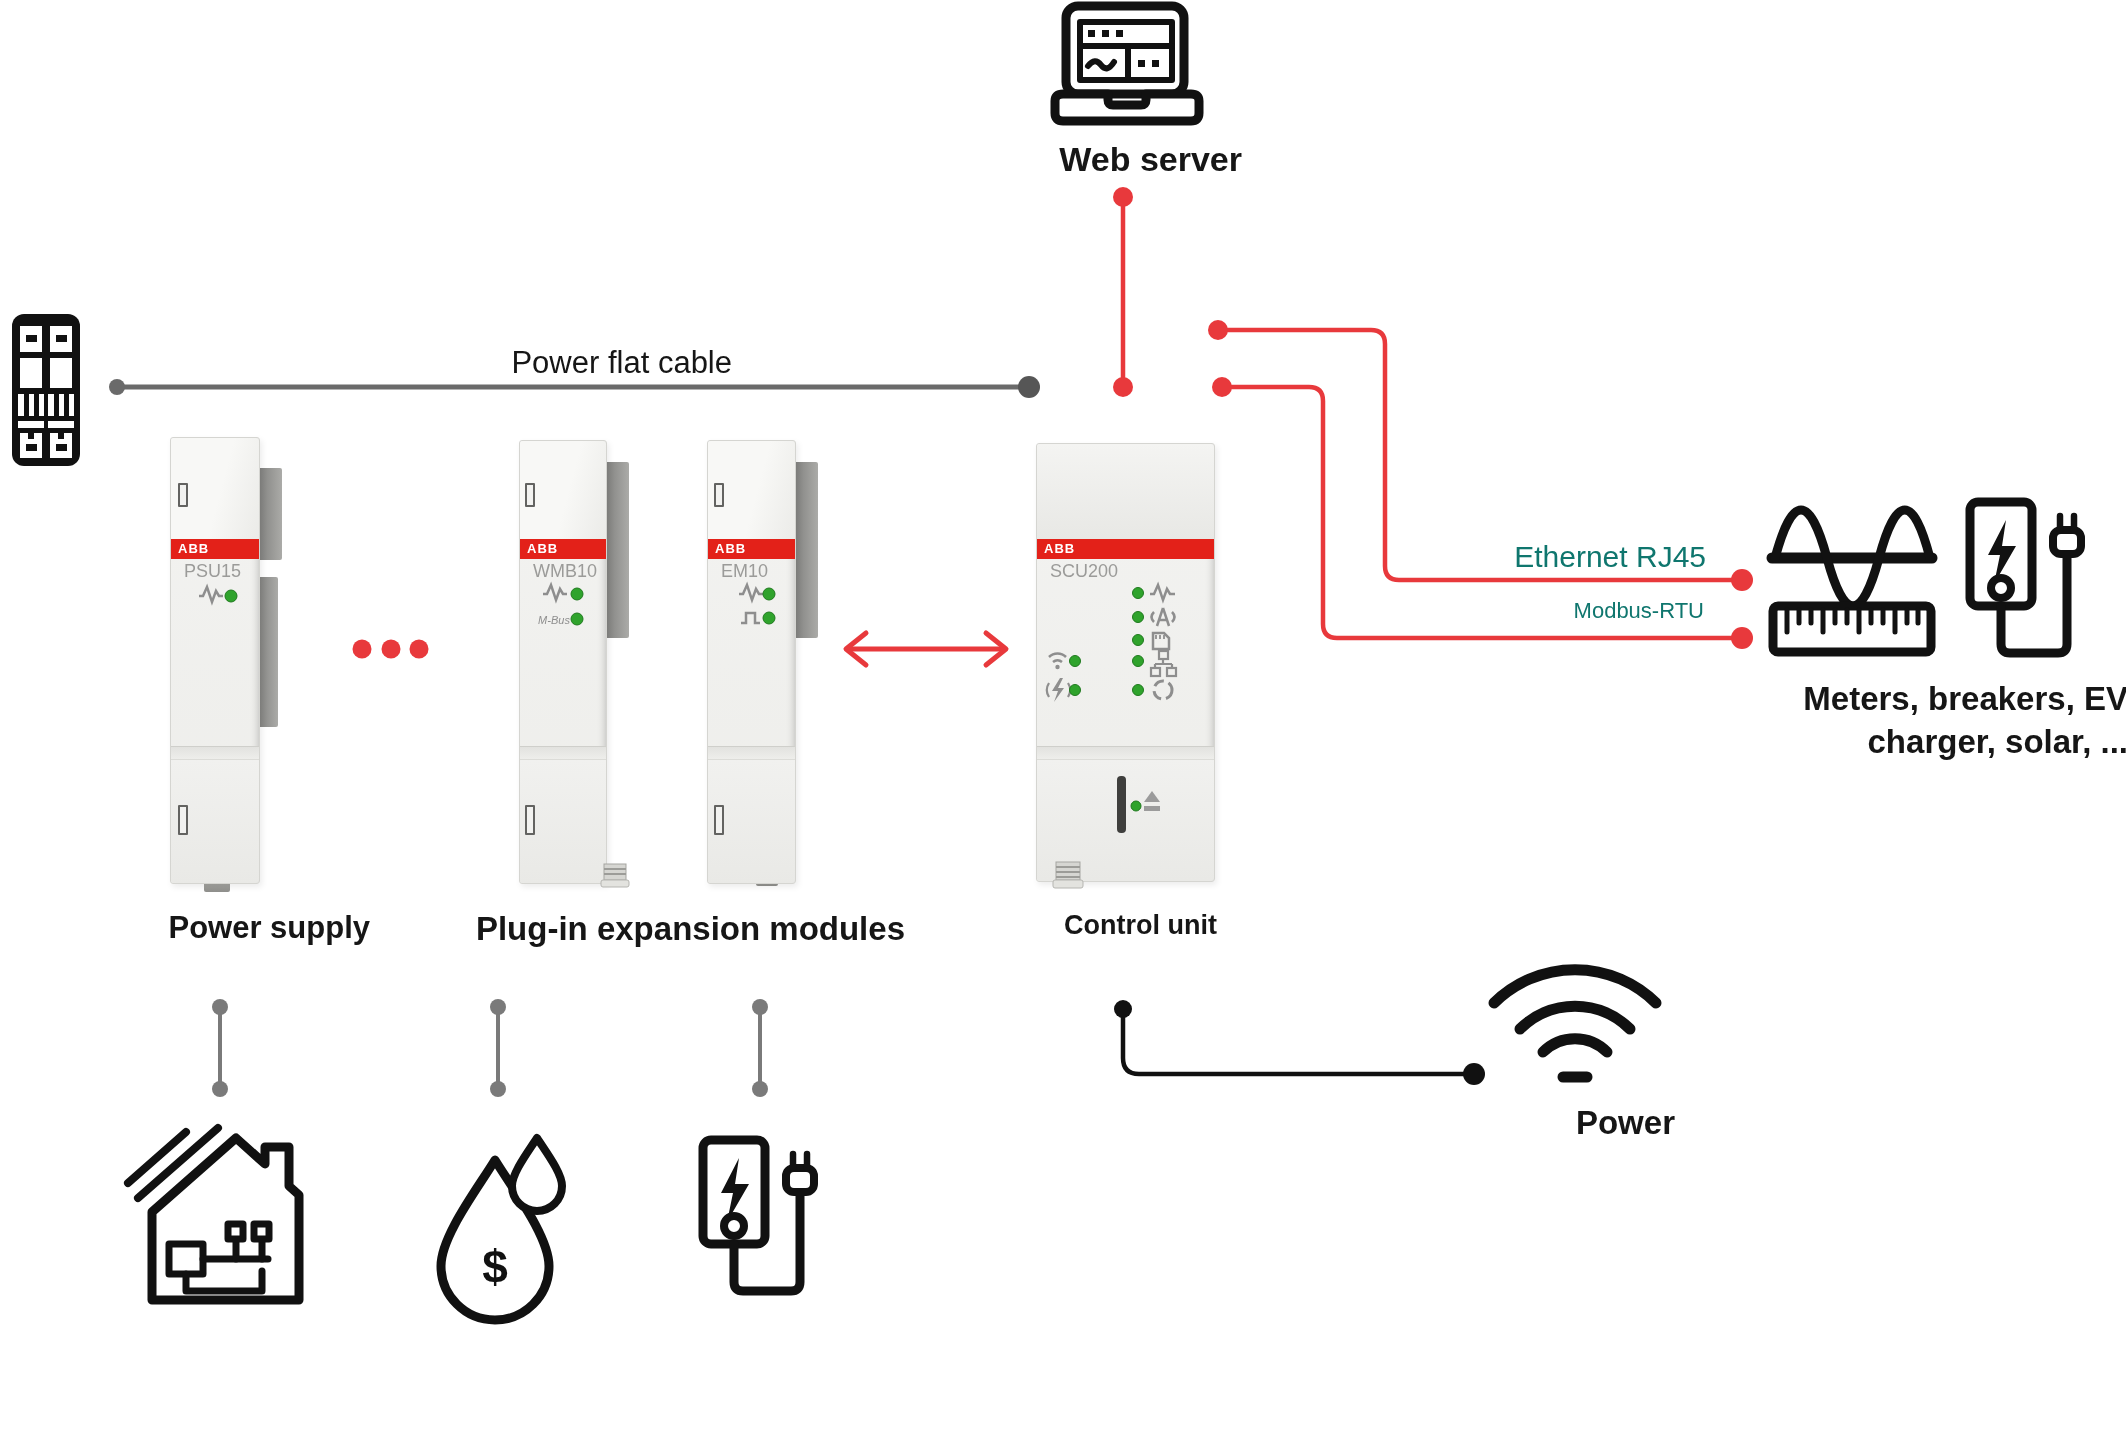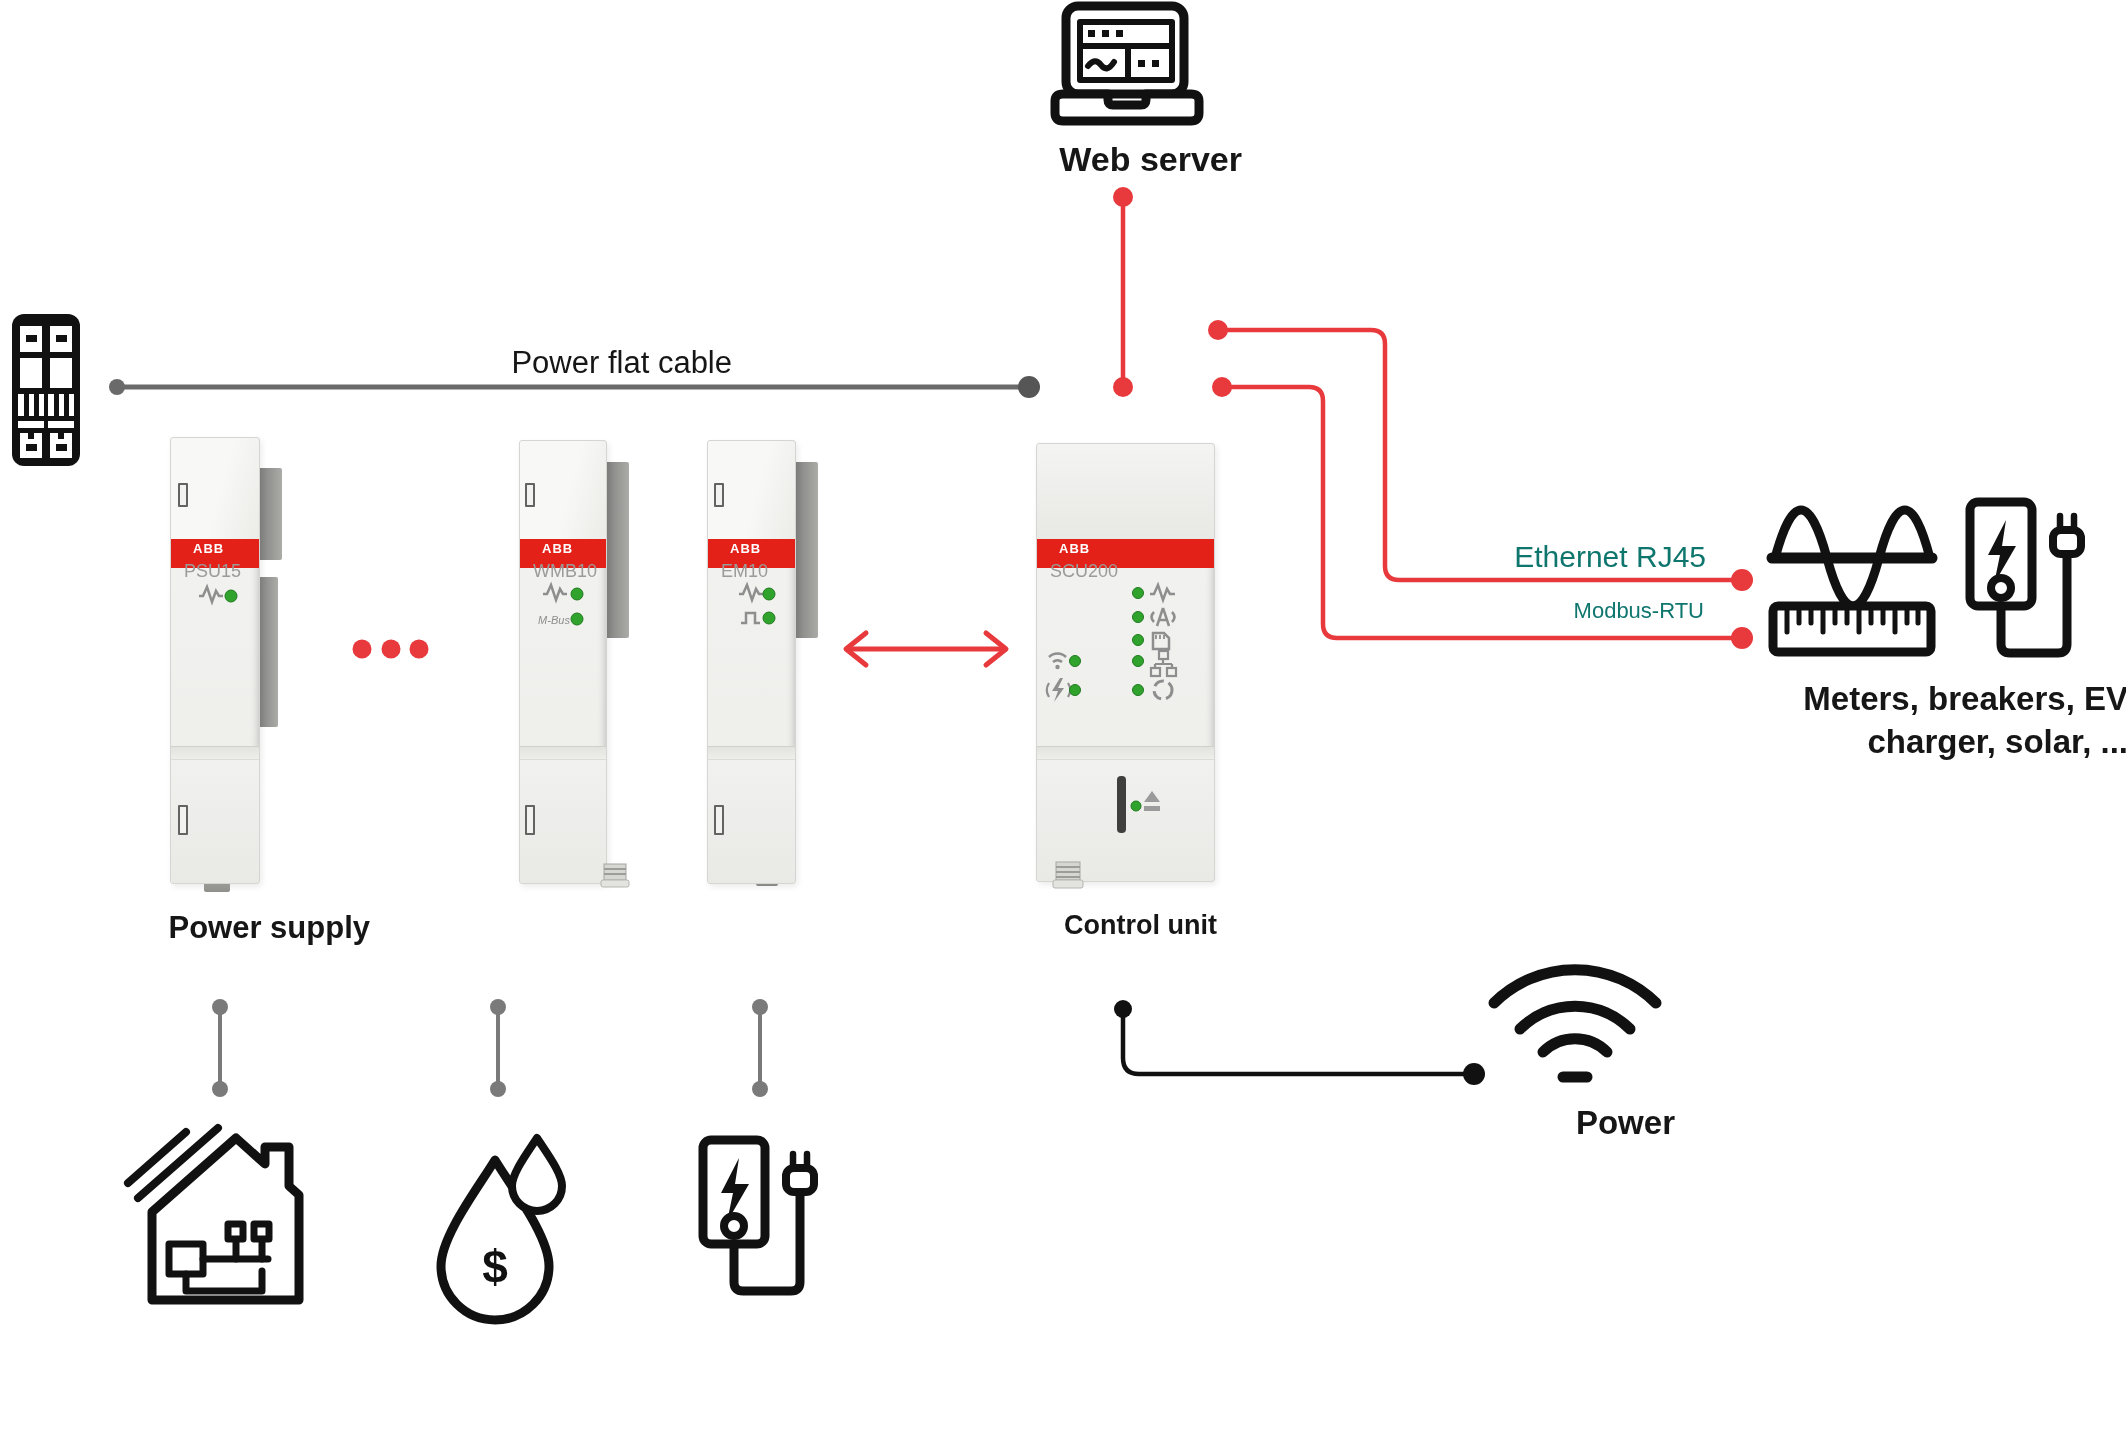--- a/index.html
+++ b/index.html
@@ -10,23 +10,23 @@
   .w500{font-weight:500}
   .red{color:#0f766e}
   svg.overlay{position:absolute;left:0;top:0;z-index:6;pointer-events:none}
   .flange{position:absolute;z-index:1;background:linear-gradient(90deg,#7c7c7a,#ababa8);border-radius:2px}
   .module{position:absolute;z-index:2;
           background:linear-gradient(180deg,#f3f3f1 0%,#ededea 100%);
           border:1px solid #d5d5d1;border-radius:3px;
           box-shadow:inset -7px 0 9px -7px rgba(0,0,0,.25),2px 3px 6px rgba(0,0,0,.08)}
   .mod-top{position:absolute;left:0;right:0;top:0;
           background:linear-gradient(105deg,#f8f8f6 55%,#ebebe8);border-radius:3px 3px 0 0}
-  .band{position:absolute;left:0;right:0;height:29px;background:#e32119;color:#ffffff;
+  .band{position:absolute;left:0;right:0;height:20px;background:#e32119;color:#ffffff;
         font-weight:800;font-size:13px;letter-spacing:1px;line-height:20px;
-        padding-left:22px;box-sizing:border-box}
+        padding-left:7px;box-sizing:border-box}
   .model{position:absolute;left:13px;color:#9b9b99;font-size:18px}
   .slot{position:absolute;width:6px;background:#f2f2f0;border:2px solid #636361;border-radius:1px}
   .seam{position:absolute;left:0;right:0;height:14px;
         background:linear-gradient(180deg,#e2e2df,#f0f0ed);
         border-top:1px solid #cfcfcb;border-bottom:1px solid #d8d8d4}
   .bottomblock{position:absolute;left:0;right:0;bottom:0;
         background:linear-gradient(180deg,#f1f1ef,#e9e9e6);
         border-top:1px solid #dcdcd8;border-radius:0 0 3px 3px}
   .clip{position:absolute;z-index:1;background:linear-gradient(180deg,#b3b3af,#8f8f8c);border-radius:2px}
 </style>
@@ -80,20 +80,21 @@
     <div class="seam" style="top:302px"></div>
     <div class="bottomblock" style="height:121px"></div>
   </div>
 
   <div class="lbl b700" style="left:1012px;top:140px;width:230px;font-size:34px">Web server</div>
   <div class="lbl w500" style="left:432px;top:345px;width:300px;font-size:31px">Power flat cable</div>
   <div class="lbl w500 red" style="left:1406px;top:540px;width:300px;font-size:30px">Ethernet RJ45</div>
   <div class="lbl w500 red" style="left:1404px;top:598px;width:300px;font-size:22px">Modbus-RTU</div>
   <div class="lbl b700" style="left:1714px;top:678px;width:414px;font-size:33px;line-height:1.3">Meters, breakers, EV charger, solar, ...</div>
   <div class="lbl b700" style="left:70px;top:910px;width:300px;font-size:31px">Power supply</div>
+  <div class="lbl b700" style="left:405px;top:910px;width:500px;font-size:33px">Plug-in expansion modules</div>
   <div class="lbl b700" style="left:917px;top:910px;width:300px;font-size:27px">Control unit</div>
   <div class="lbl b700" style="left:1475px;top:1104px;width:200px;font-size:33px">Power</div>
 
   <svg class="overlay" width="2126" height="1442" viewBox="0 0 2126 1442">
 
     <g>
       <path d="M117 387 H1029" stroke="#6a6a6a" stroke-width="5" fill="none"></path>
       <circle cx="117" cy="387" r="8" fill="#6a6a6a"></circle>
       <circle cx="1029" cy="387" r="11" fill="#565656"></circle>
     </g>

